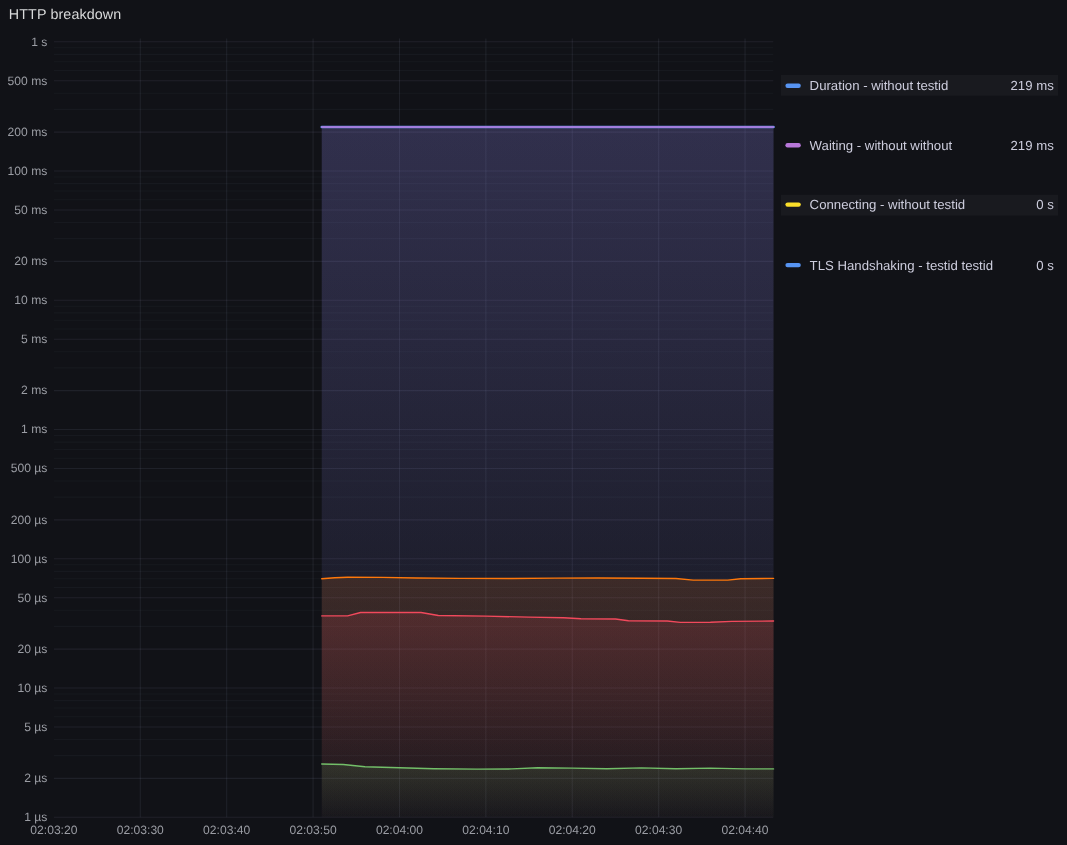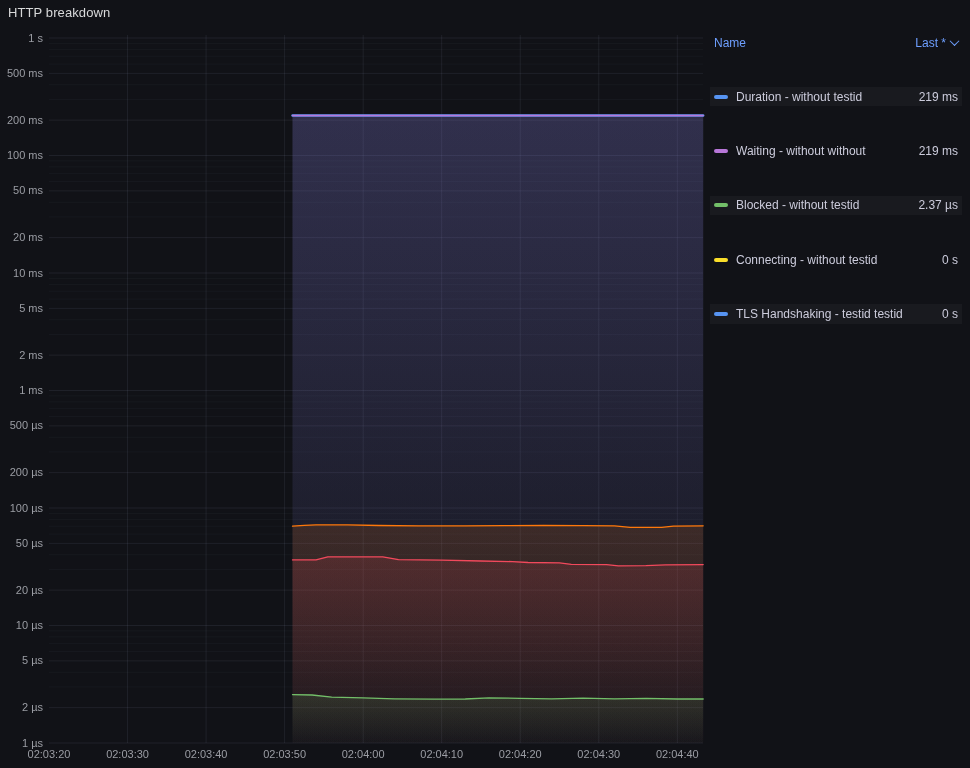--- a/index.html
+++ b/index.html
@@ -210,44 +210,32 @@
       <path d="M292.5,115.5 L347.5,115.5 L410.3,115.5 L473.1,115.5 L535.9,115.5 L598.8,115.5 L645.9,115.5 L703.2,115.5" fill="none" stroke="#B877D9" stroke-width="1.4" stroke-linejoin="round" stroke-linecap="round"></path>
       <path d="M292.5,743 L292.5,526.2 L304.3,525.3 L316.0,524.8 L347.5,524.9 L378.9,525.5 L418.1,525.8 L465.3,525.9 L504.5,525.6 L543.8,525.5 L583.1,525.6 L614.5,525.9 L630.2,527.4 L661.6,527.4 L673.4,526.1 L703.2,525.8 L703.2,743 Z" fill="url(#grad2)" stroke="none"></path>
       <path d="M292.5,526.2 L304.3,525.3 L316.0,524.8 L347.5,524.9 L378.9,525.5 L418.1,525.8 L465.3,525.9 L504.5,525.6 L543.8,525.5 L583.1,525.6 L614.5,525.9 L630.2,527.4 L661.6,527.4 L673.4,526.1 L703.2,525.8" fill="none" stroke="#FF780A" stroke-width="1.3" stroke-linejoin="round" stroke-linecap="round"></path>
       <path d="M292.5,743 L292.5,559.9 L316.0,559.9 L327.8,556.8 L382.8,556.8 L398.5,559.6 L441.7,560.1 L481.0,561.0 L512.4,561.6 L528.1,562.5 L559.5,562.8 L571.3,564.3 L606.6,564.6 L618.4,565.8 L645.9,565.7 L665.5,564.9 L703.2,564.6 L703.2,743 Z" fill="url(#grad3)" stroke="none"></path>
       <path d="M292.5,559.9 L316.0,559.9 L327.8,556.8 L382.8,556.8 L398.5,559.6 L441.7,560.1 L481.0,561.0 L512.4,561.6 L528.1,562.5 L559.5,562.8 L571.3,564.3 L606.6,564.6 L618.4,565.8 L645.9,565.7 L665.5,564.9 L703.2,564.6" fill="none" stroke="#F2495C" stroke-width="1.3" stroke-linejoin="round" stroke-linecap="round"></path>
       <path d="M292.5,743 L292.5,694.6 L312.1,695.0 L331.7,697.1 L363.2,697.9 L394.6,698.8 L433.8,699.2 L465.3,699.0 L488.8,697.9 L520.2,698.3 L551.7,698.8 L583.1,698.1 L614.5,698.8 L645.9,698.3 L677.3,699.0 L703.2,699.0 L703.2,743 Z" fill="url(#grad4)" stroke="none"></path>
       <path d="M292.5,694.6 L312.1,695.0 L331.7,697.1 L363.2,697.9 L394.6,698.8 L433.8,699.2 L465.3,699.0 L488.8,697.9 L520.2,698.3 L551.7,698.8 L583.1,698.1 L614.5,698.8 L645.9,698.3 L677.3,699.0 L703.2,699.0" fill="none" stroke="#73BF69" stroke-width="1.3" stroke-linejoin="round" stroke-linecap="round"></path>
     </svg>
 
   <div class="legend">
-    <div class="legend-header">
-      <span class="col-name">Name</span>
-      <span class="col-last">
-        <span>Last *</span>
-        <span class="chev"></span>
-      </span>
-    </div>
     <div>
       <div class="legend-row">
         <span class="swatch" style="background: rgb(87, 148, 242);"></span>
         <span class="series-name">Duration - without testid</span>
         <span class="series-value">219 ms</span>
       </div>
       <div class="legend-row">
         <span class="swatch" style="background: rgb(184, 119, 217);"></span>
         <span class="series-name">Waiting - without without</span>
         <span class="series-value">219 ms</span>
       </div>
       <div class="legend-row">
-        <span class="swatch" style="background: rgb(115, 191, 105);"></span>
-        <span class="series-name">Blocked - without testid</span>
-        <span class="series-value">2.37 µs</span>
-      </div>
-      <div class="legend-row">
         <span class="swatch" style="background: rgb(250, 222, 42);"></span>
         <span class="series-name">Connecting - without testid</span>
         <span class="series-value">0 s</span>
       </div>
       <div class="legend-row">
         <span class="swatch" style="background: rgb(87, 148, 242);"></span>
         <span class="series-name">TLS Handshaking - testid testid</span>
         <span class="series-value">0 s</span>
       </div>
     </div>

